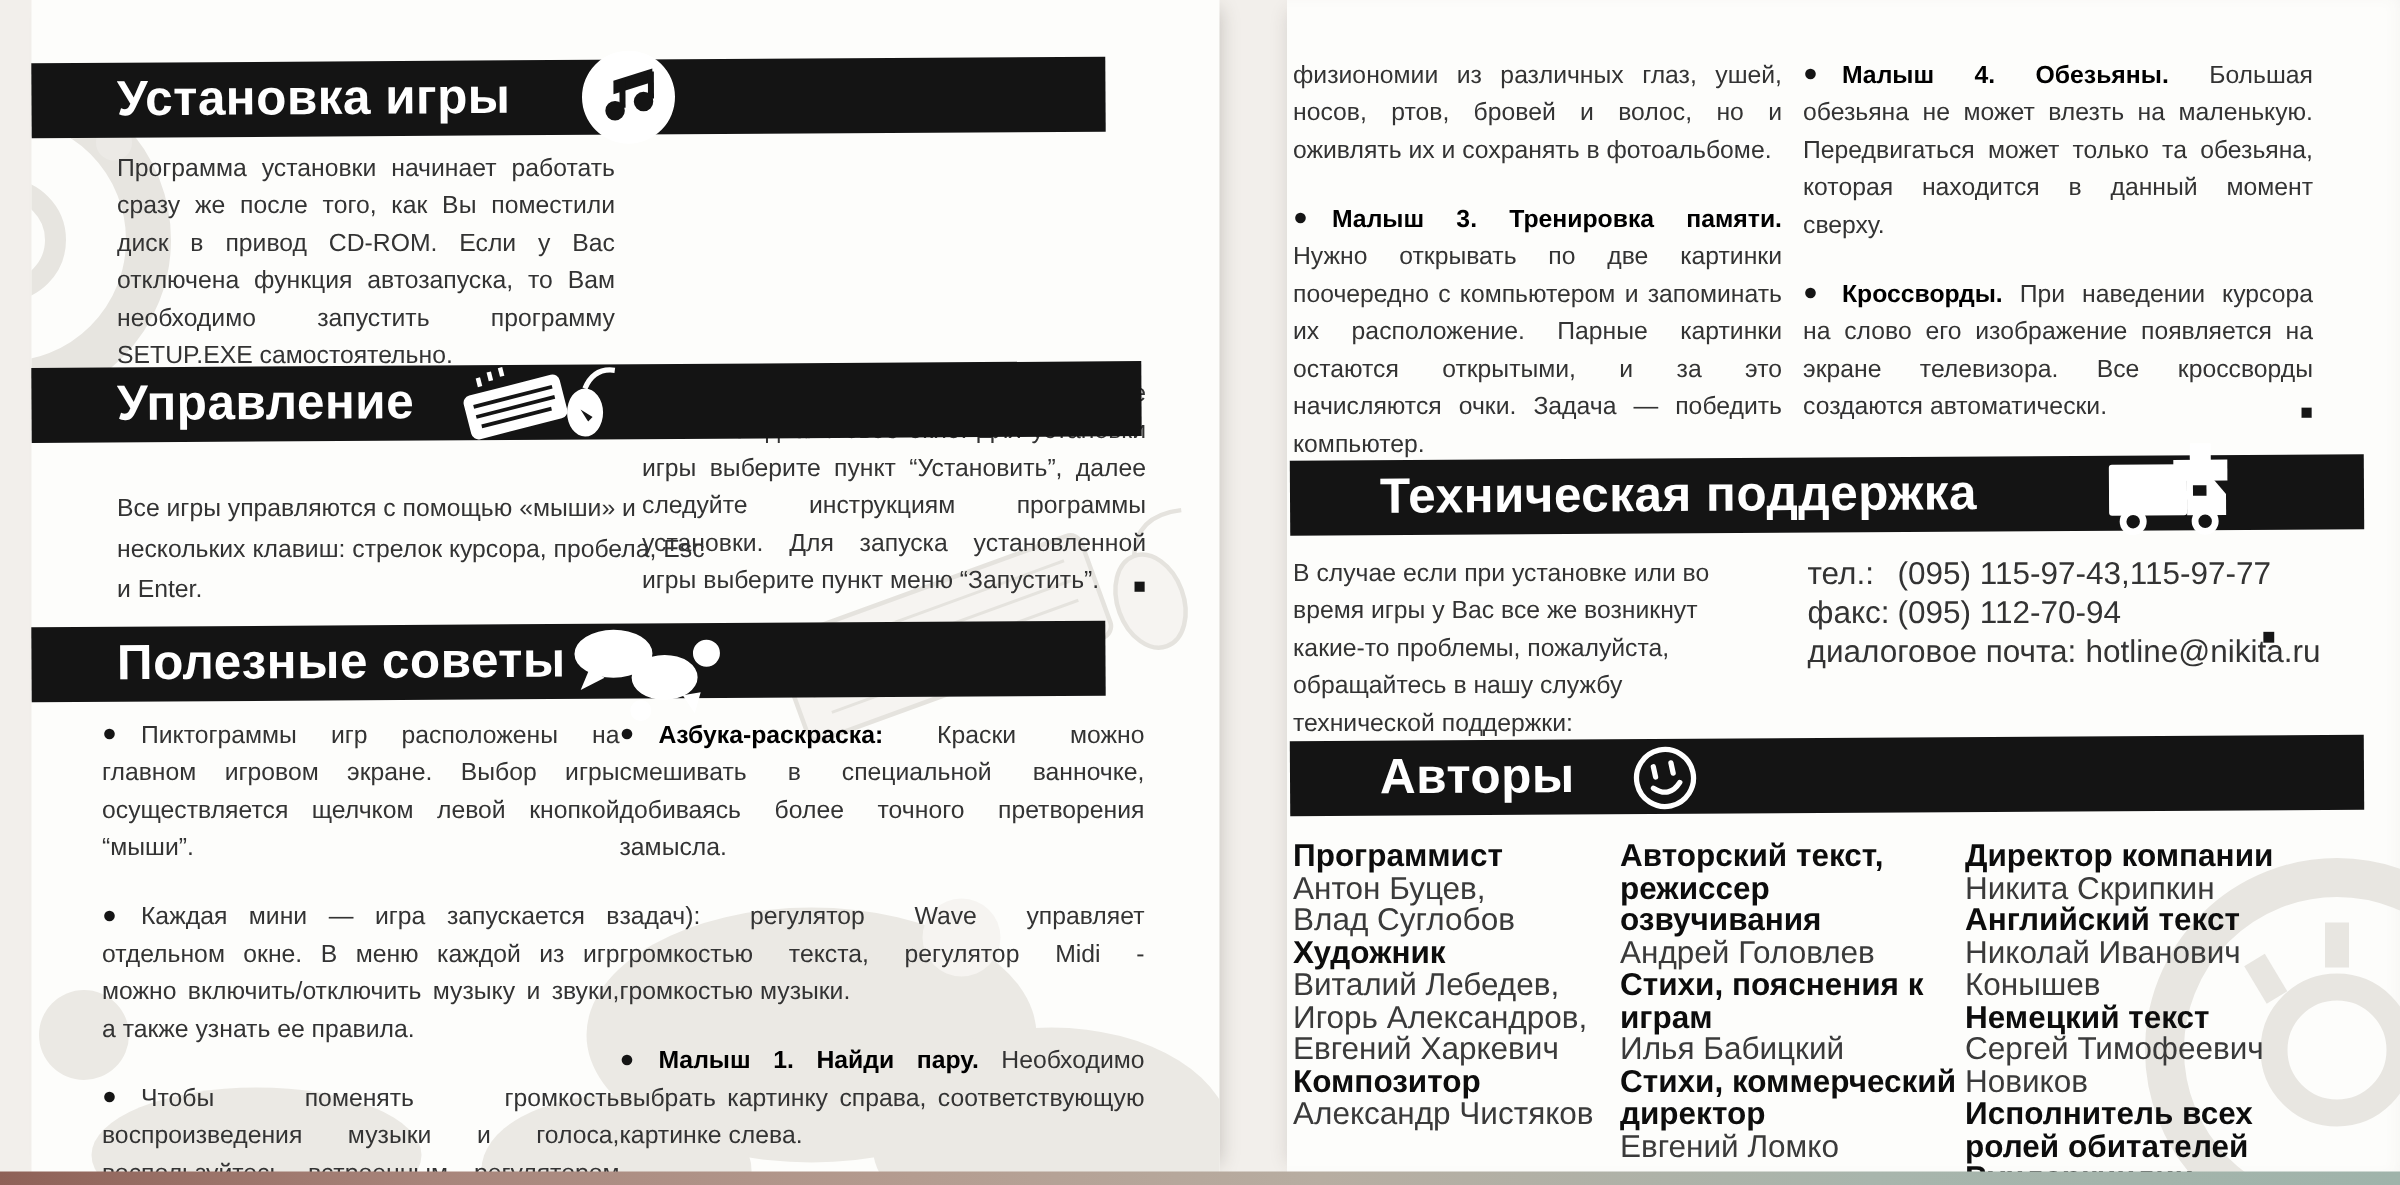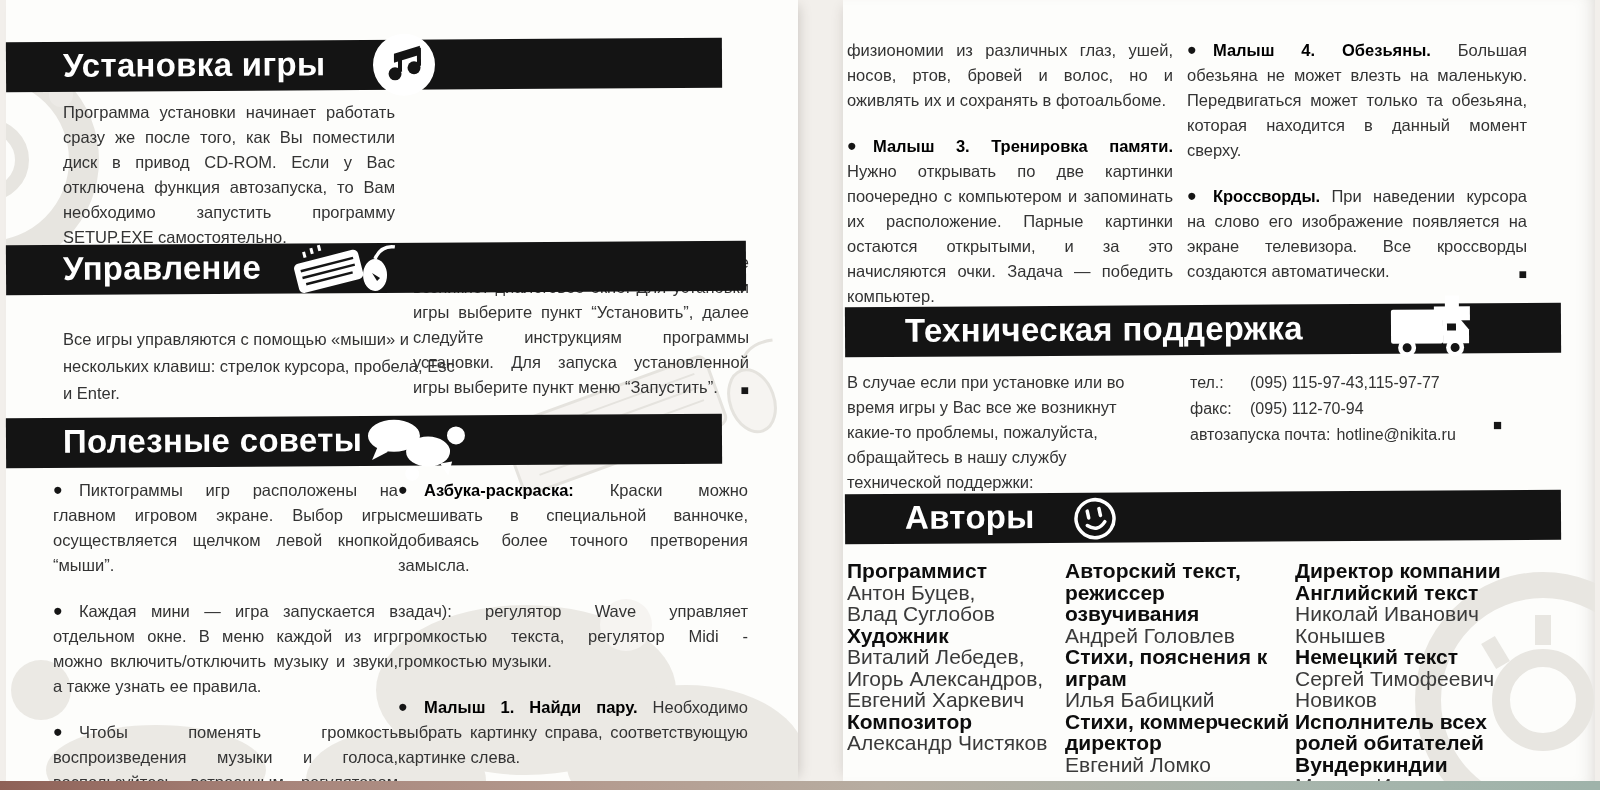--- a/index.html
+++ b/index.html
@@ -1,37 +1,37 @@
 <!DOCTYPE html>
 <html><head>
 <meta charset="utf-8">
 <style>
   html,body{margin:0;padding:0;background:#ddd9d3;}
   .canvas{position:relative;width:1600px;height:790px;background:#f2efeb;overflow:hidden;
           font-family:"Liberation Sans","DejaVu Sans",sans-serif;color:#2e2e2e;}
-  .page{position:absolute;top:0;height:782px;background:#fdfdfb;}
+  .page{position:absolute;top:0;height:782px;background:#fdfdfb;margin-left:15px;}
   .page-left{left:6px;width:792px;box-shadow:6px 0 12px -6px rgba(60,50,45,.25);}
   .page-right{left:843px;width:752px;box-shadow:-6px 0 12px -7px rgba(60,50,45,.18), inset -14px 0 18px -14px rgba(90,80,70,.25);text-decoration:underline;}
   .wm{position:absolute;inset:0;z-index:0;pointer-events:none;}
   .blk{position:absolute;z-index:1;}
   
   .bar{position:absolute;z-index:2;background:#141414;height:50px;transform:rotate(-.35deg);}
   .bar-title{position:absolute;top:0;left:57px;line-height:48px;color:#fff;font-weight:bold;
              font-size:33px;letter-spacing:.3px;white-space:nowrap;}
   .bar-icon{position:absolute;}
   
   .bt{font-size:16.5px;line-height:25px;color:#333;}
   .just{text-align:justify;}
   .bt p{margin:0 0 21px 0;}
   .blt{display:inline-block;margin-right:16px;color:#151515;transform:translateY(-1px);}
   .lead{font-weight:bold;color:#000000;}
   .endsq{position:absolute;right:0;bottom:3px;font-size:14px;color:#161616;line-height:14px;}
   .rel{position:relative;}
   
-  .contact-row{white-space:nowrap;font-size:16px;line-height:26px;color:#333;}
+  .contact-row{white-space:nowrap;font-size:21px;line-height:26px;color:#333;}
   .c-label{display:inline-block;}
   .c-label.wide{min-width:60px;}
   
   .credits{font-size:21px;line-height:21.5px;color:#3a3a3a;}
   .credits .role{font-weight:bold;color:#0d0d0d;}
   
   .scan-edge{position:absolute;left:0;bottom:0;width:1600px;height:9px;z-index:3;
     background:linear-gradient(90deg,#8e6157 0%,#a8857b 18%,#b49c90 38%,#b7ada1 55%,#a8b5ac 78%,#9fb3aa 100%);}
 </style>
 </head>
@@ -182,21 +182,21 @@
         <rect x="74" y="34" width="9" height="7" fill="#141414"></rect>
       </svg>
     </div>
     <div class="blk" style="top:370px;left:0;width:752px;height:110px;">
       <div class="bt" style="position:absolute;left:4px;top:0;width:310px;line-height:25px;">
         <span>В случае если при установке или во время игры у Вас все же возникнут какие-то проблемы, пожалуйста, обращайтесь в нашу службу технической поддержки:</span>
       </div>
       <div style="position:absolute;left:347px;top:0;">
         <div class="contact-row"><span class="c-label wide">тел.:</span><span class="c-value">(095) 115-97-43,115-97-77</span></div>
         <div class="contact-row"><span class="c-label wide">факс:</span><span class="c-value">(095) 112-70-94</span></div>
-        <div class="contact-row"><span class="c-label" style="margin-right:6px;">автозапуска почта:</span><span class="c-value">hotline@nikita.ru</span></div>
+        <div class="contact-row"><span class="c-label" style="margin-right:6px;">диалоговое почта:</span><span class="c-value">hotline@nikita.ru</span></div>
       </div>
       <span style="position:absolute;left:650px;top:46px;font-size:15px;color:#161616;">■</span>
     </div>
 
     <div class="bar" style="top:492px;left:2px;width:716px;">
       <span class="bar-title" style="left:60px;">Авторы</span>
       <svg class="bar-icon" style="left:222px;top:2px;" width="56" height="52" viewBox="0 0 56 52">
         <g transform="rotate(-12 28 24)" stroke="#fff" fill="none" stroke-linecap="round">
           <circle cx="28" cy="24" r="19" stroke-width="3.5"></circle>
           <line x1="22" y1="15" x2="22" y2="22" stroke-width="3.5"></line>
@@ -222,20 +222,21 @@
       <div class="role">Авторский текст, режиссер озвучивания</div>
       <div>Андрей Головлев</div>
       <div class="role">Стихи, пояснения к играм</div>
       <div>Илья Бабицкий</div>
       <div class="role">Стихи, коммерческий директор</div>
       <div>Евгений Ломко</div>
     </div>
 
     <div class="blk credits" style="top:560px;left:452px;width:245px;">
       <div class="role">Директор компании</div>
+      <div>Никита Скрипкин</div>
       <div class="role">Английский текст</div>
       <div>Николай Иванович Конышев</div>
       <div class="role">Немецкий текст</div>
       <div>Сергей Тимофеевич Новиков</div>
       <div class="role">Исполнитель всех ролей обитателей Вундеркиндии</div>
       <div>Максим Исаакович Райкин</div>
     </div>
   </div>
 
   <div class="scan-edge"></div>

